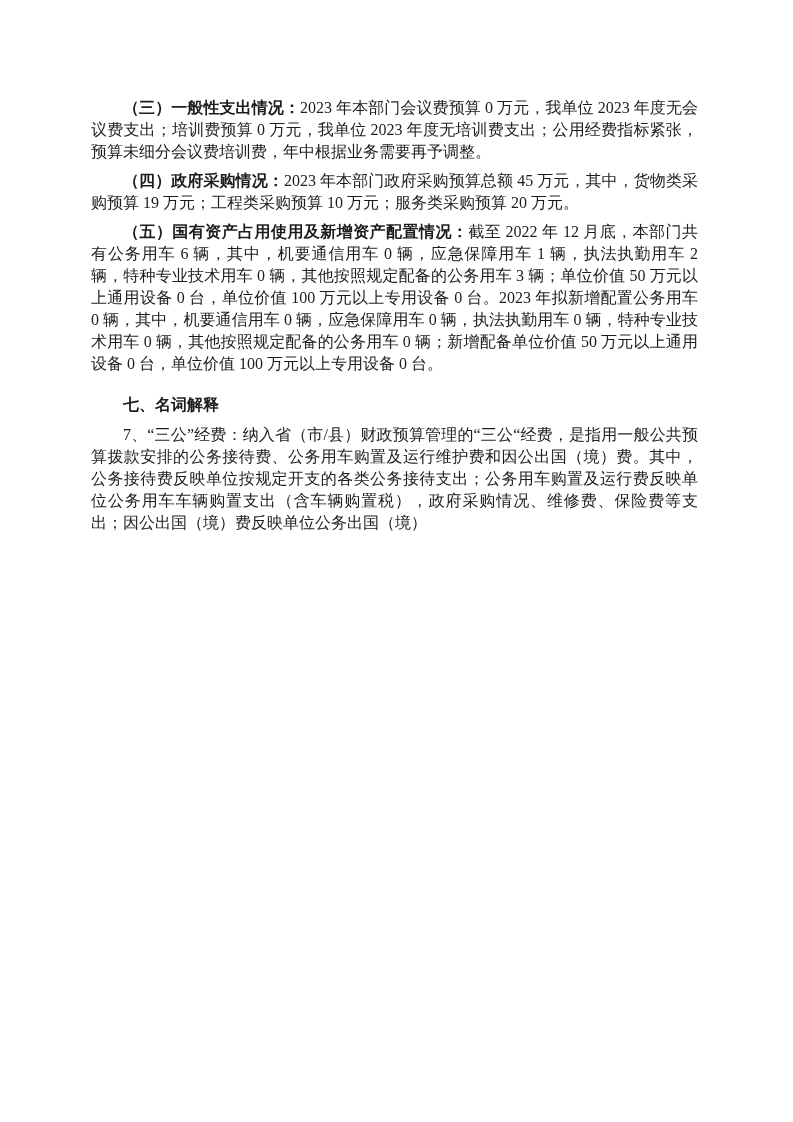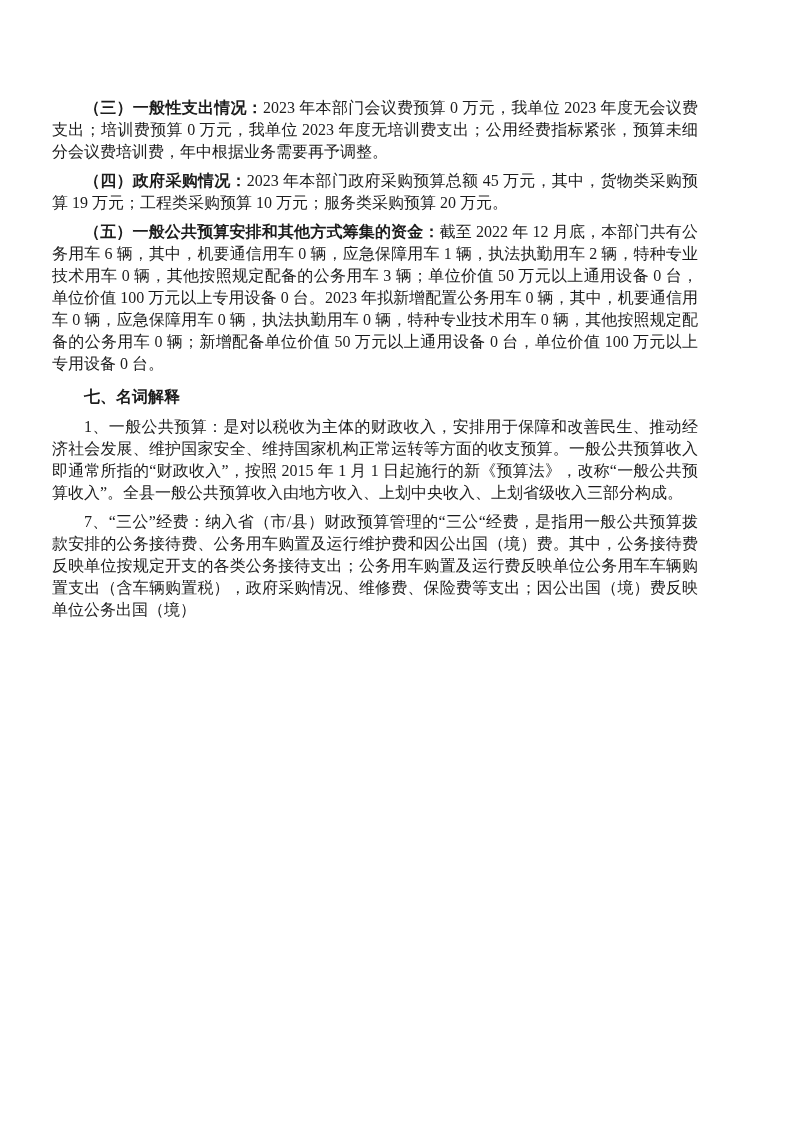--- a/index.html
+++ b/index.html
@@ -6,21 +6,21 @@
     margin: 0;
     padding: 0;
     background: #ffffff;
   }
   .page {
     position: relative;
     width: 793px;
     height: 1122px;
     box-sizing: border-box;
     margin: 0 auto;
-    padding: 97px 95px 0 52px;
+    padding: 97px 95px 0 91px;
     background: #ffffff;
     color: #1c1c1c;
     font-family: "Liberation Serif", "DejaVu Serif", serif;
     font-size: 16px;
     line-height: 22px;
     text-align: justify;
     overflow: hidden;
   }
   .para {
     margin: 7px 0 0 0;
@@ -29,40 +29,39 @@
   .para:first-child {
     margin-top: 0;
   }
   .lead {
     font-weight: bold;
   }
   .heading {
     font-size: 16px;
     font-weight: bold;
     line-height: 22px;
-    margin: 11px 0 8px 0;
+    margin: 19px 0 8px 0;
     text-indent: 32px;
     text-align: left;
   }
 </style>
 </head>
 <body>
 
 <div class="page">
 
   <p class="para"><span class="lead">（三）一般性支出情况：</span><span>2023 年本部门会议费预算 0 万元，我单位 2023 年度无会议费支出；培训费预算 0 万元，我单位 2023 年度无培训费支出；公用经费指标紧张，预算未细分会议费培训费，年中根据业务需要再予调整。</span></p>
 
   <p class="para"><span class="lead">（四）政府采购情况：</span><span>2023 年本部门政府采购预算总额 45 万元，其中，货物类采购预算 19 万元；工程类采购预算 10 万元；服务类采购预算 20 万元。</span></p>
 
-  <p class="para"><span class="lead">（五）一般公共预算安排和其他方式筹集的资金：</span><span>截至 2022 年 12 月底，本部门共有公务用车 6 辆，其中，机要通信用车 0 辆，应急保障用车 1 辆，执法执勤用车 2 辆，特种专业技术用车 0 辆，其他按照规定配备的公务用车 3 辆；单位价值 50 万元以上通用设备 0 台，单位价值 100 万元以上专用设备 0 台。2023 年拟新增配置公务用车 0 辆，其中，机要通信用车 0 辆，应急保障用车 0 辆，执法执勤用车 0 辆，特种专业技术用车 0 辆，其他按照规定配备的公务用车 0 辆；新增配备单位价值 50 万元以上通用设备 0 台，单位价值 100 万元以上专用设备 0 台。</span></p>
+  <p class="para"><span class="lead">（五）国有资产占用使用及新增资产配置情况：</span><span>截至 2022 年 12 月底，本部门共有公务用车 6 辆，其中，机要通信用车 0 辆，应急保障用车 1 辆，执法执勤用车 2 辆，特种专业技术用车 0 辆，其他按照规定配备的公务用车 3 辆；单位价值 50 万元以上通用设备 0 台，单位价值 100 万元以上专用设备 0 台。2023 年拟新增配置公务用车 0 辆，其中，机要通信用车 0 辆，应急保障用车 0 辆，执法执勤用车 0 辆，特种专业技术用车 0 辆，其他按照规定配备的公务用车 0 辆；新增配备单位价值 50 万元以上通用设备 0 台，单位价值 100 万元以上专用设备 0 台。</span></p>
 
 
   <h2 class="heading">七、名词解释</h2>
 
-  <p class="para"><span>1、一般公共预算：</span><span>是对以税收为主体的财政收入，安排用于保障和改善民生、推动经济社会发展、维护国家安全、维持国家机构正常运转等方面的收支预算。一般公共预算收入即通常所指的“财政收入”，按照 2015 年 1 月 1 日起施行的新《预算法》，改称“一般公共预算收入”。全县一般公共预算收入由地方收入、上划中央收入、上划省级收入三部分构成。</span></p>
 
 
 
 
 
 
   <p class="para"><span>7、“三公”经费：</span><span>纳入省（市/县）财政预算管理的“三公“经费，是指用一般公共预算拨款安排的公务接待费、公务用车购置及运行维护费和因公出国（境）费。其中，公务接待费反映单位按规定开支的各类公务接待支出；公务用车购置及运行费反映单位公务用车车辆购置支出（含车辆购置税），政府采购情况、维修费、保险费等支出；因公出国（境）费反映单位公务出国（境）</span></p>
 
 </div>
 

